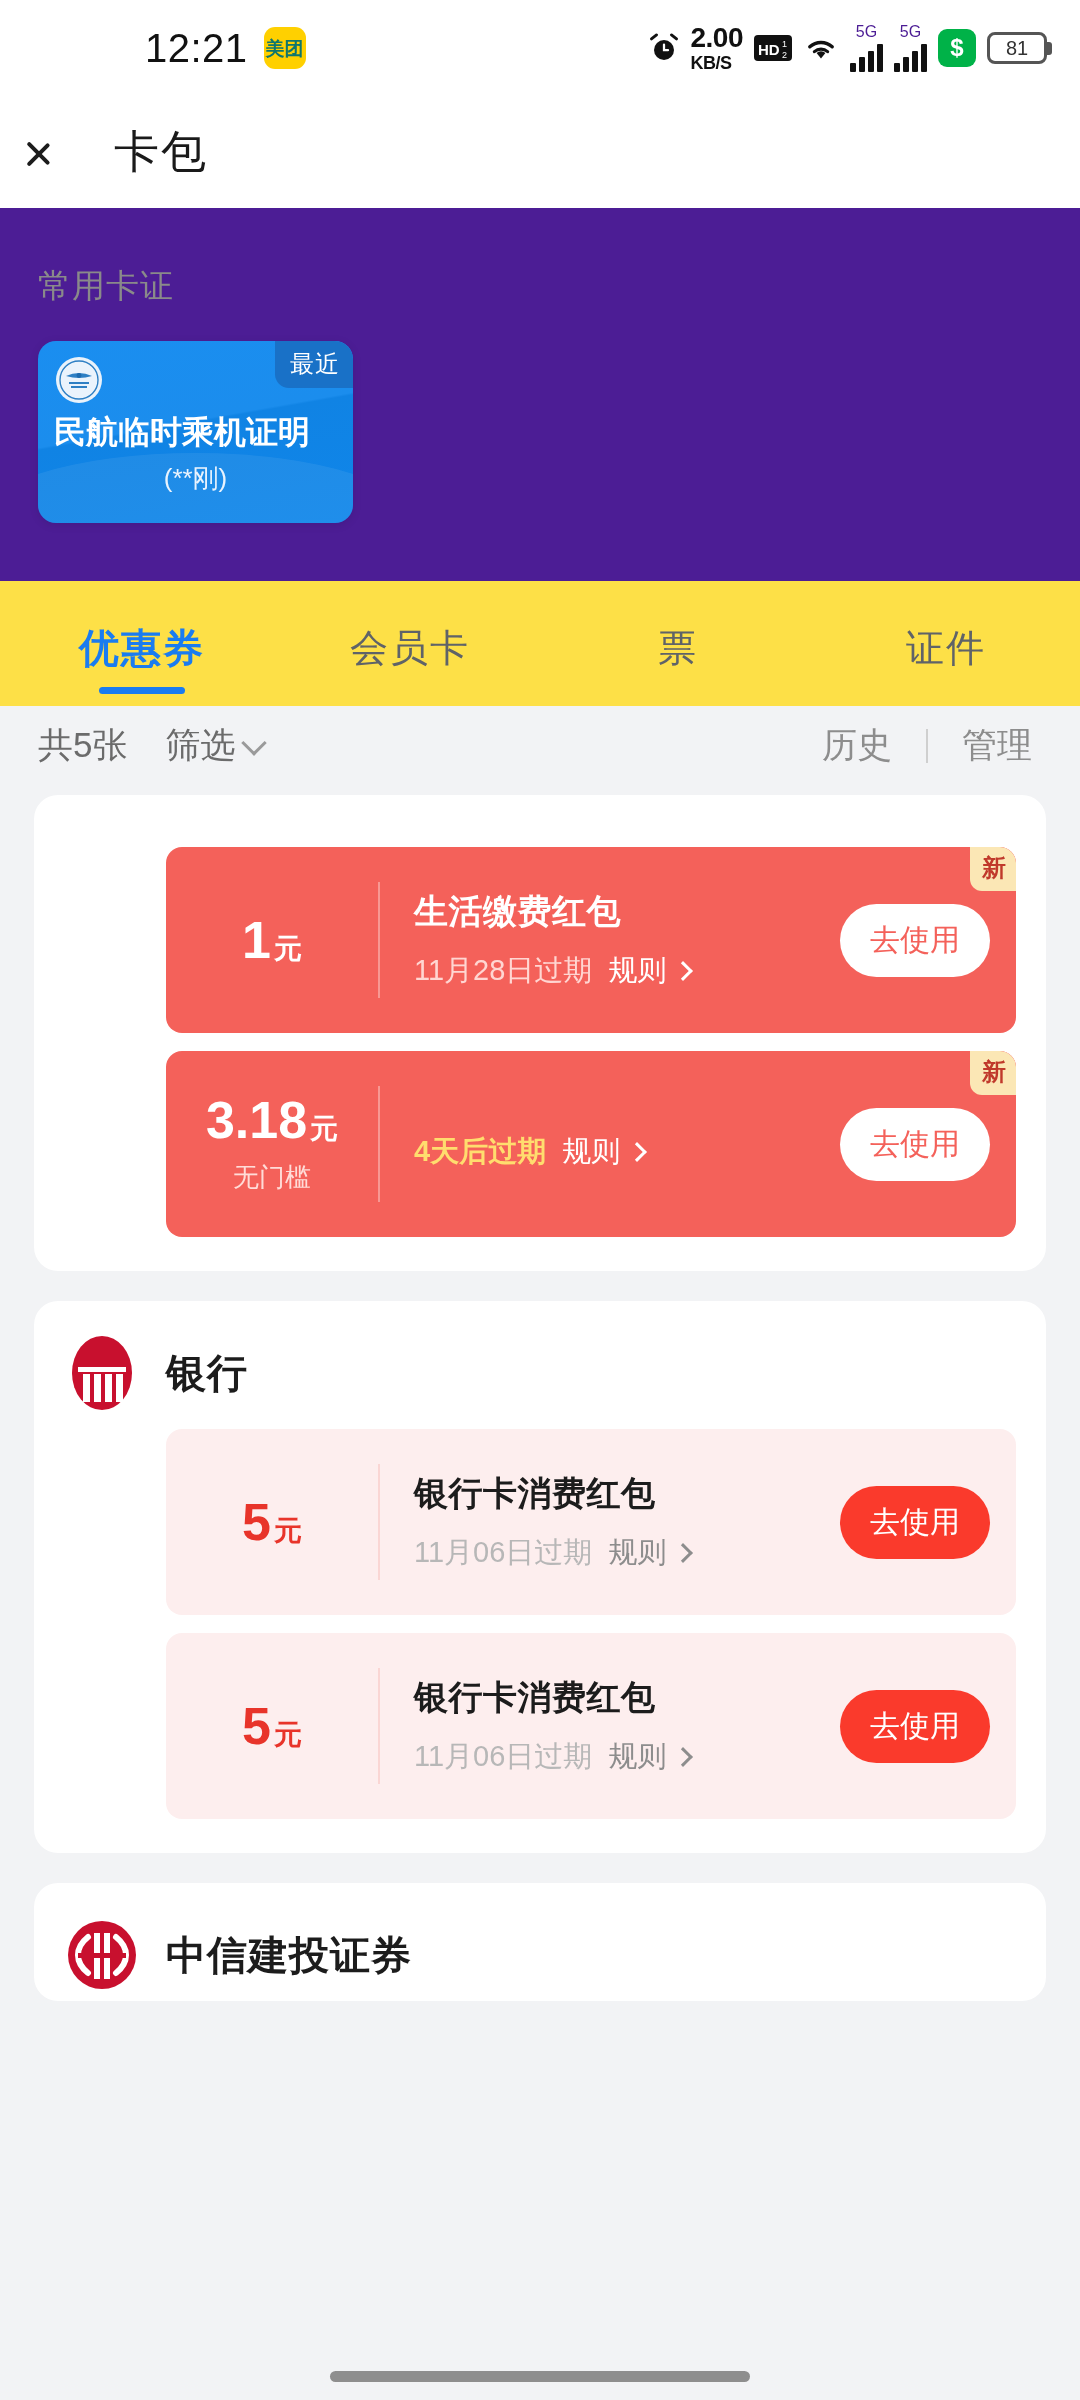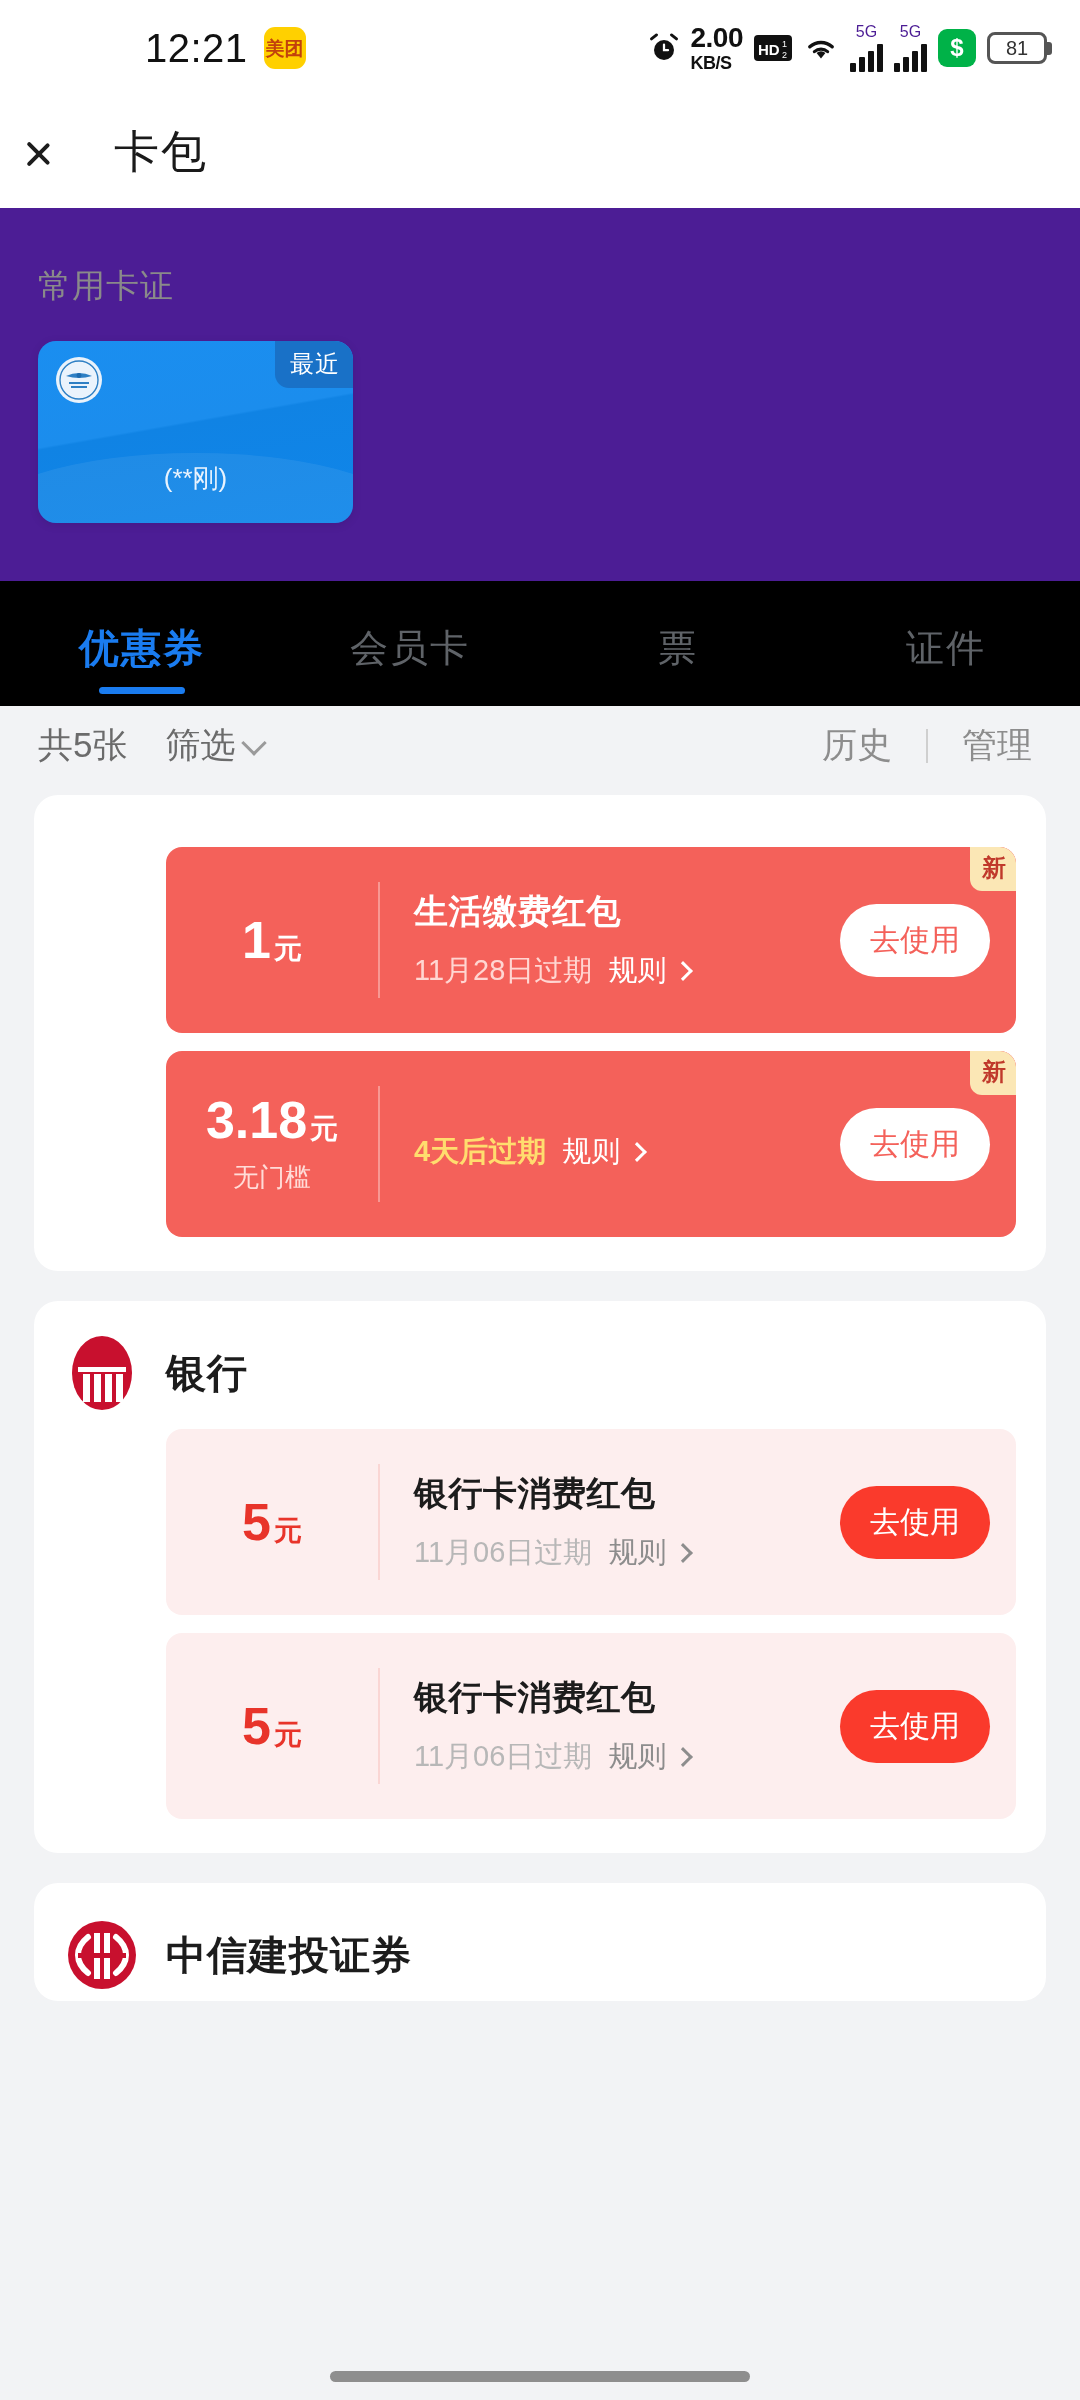--- a/index.html
+++ b/index.html
@@ -16,21 +16,21 @@
     height: 96px; background: #ffffff;
     display: flex; align-items: center;
     padding: 0 36px 0 0;
     position: relative;
   }
   .sb-left { display: flex; align-items: center; gap: 16px; margin-left: 145px; }
   .sb-time { font-size: 40px; color: #111; letter-spacing: 0.5px; font-weight: 500; }
   .sb-meituan {
     width: 42px; height: 42px; border-radius: 11px; background: #ffd000;
     display: flex; align-items: center; justify-content: center;
-    font-size: 19px; color: #c2410c; font-weight: bold; line-height: 1;
+    font-size: 19px; color: #0f766e; font-weight: bold; line-height: 1;
   }
   .sb-right {
     position: absolute; right: 28px; top: 0; height: 96px;
     display: flex; align-items: center; gap: 11px;
   }
   .ic { display: flex; align-items: center; }
   .alarm-ic svg, .wifi-ic svg, .hd-ic svg { display: block; }
   .kbs { display: flex; flex-direction: column; align-items: flex-start; line-height: 1; }
   .kbs .n { font-size: 28px; font-weight: bold; color: #111; letter-spacing: -0.5px;}
   .kbs .u { font-size: 18px; font-weight: bold; color: #111; margin-top: 2px; letter-spacing: -0.5px;}
@@ -94,21 +94,21 @@
     position:absolute; left: 16px; top: 70px; right: 10px;
     color:#fff; font-size: 32px; font-weight: bold; letter-spacing: 0px; white-space: nowrap;
   }
   .bc-sub {
     position:absolute; left:0; right:0; top: 120px; text-align:center;
     color:#e8f3fe; font-size: 26px;
   }
 
   
   .tabs {
-    background:#000000; display:flex; align-items:center;
+    background:#fde047; display:flex; align-items:center;
     padding: 40px 0 0 8px; position: relative;
   }
   .tab { flex: 1; text-align:center; position:relative; padding-bottom: 30px; }
   .tab .lbl { font-size: 38px; color:#5f6368; letter-spacing: 2px; }
   .tab.active .lbl { color:#1a7cf0; font-weight: bold; font-size: 40px;}
   .tab.active::after {
     content:""; position:absolute; bottom: 12px; left: 50%; transform: translateX(-50%);
     width: 86px; height: 7px; background:#1a7cf0; border-radius:4px;
   }
 
@@ -267,20 +267,21 @@
         <span class="bc-badge">最近</span>
         <span class="bc-logo">
           <svg width="40" height="40" viewBox="0 0 40 40">
             <circle cx="20" cy="20" r="19" fill="#eaf3fc" stroke="#2d7fc4" stroke-width="1.4"></circle>
             <path d="M7 16 q13 -6 26 0 q-13 4 -26 0z" fill="#2d7fc4"></path>
             <circle cx="20" cy="15.5" r="2.4" fill="#1d6aae"></circle>
             <rect x="10" y="22" width="20" height="2" fill="#2d7fc4"></rect>
             <rect x="12" y="26" width="16" height="2" fill="#2d7fc4"></rect>
           </svg>
         </span>
+        <span class="bc-name">民航临时乘机证明</span>
         <span class="bc-sub">(**刚)</span>
       </div>
     </div>
   </div>
 
   <div class="tabs">
     <div class="tab active">
       <span class="lbl">优惠券</span>
     </div>
     <div class="tab">

